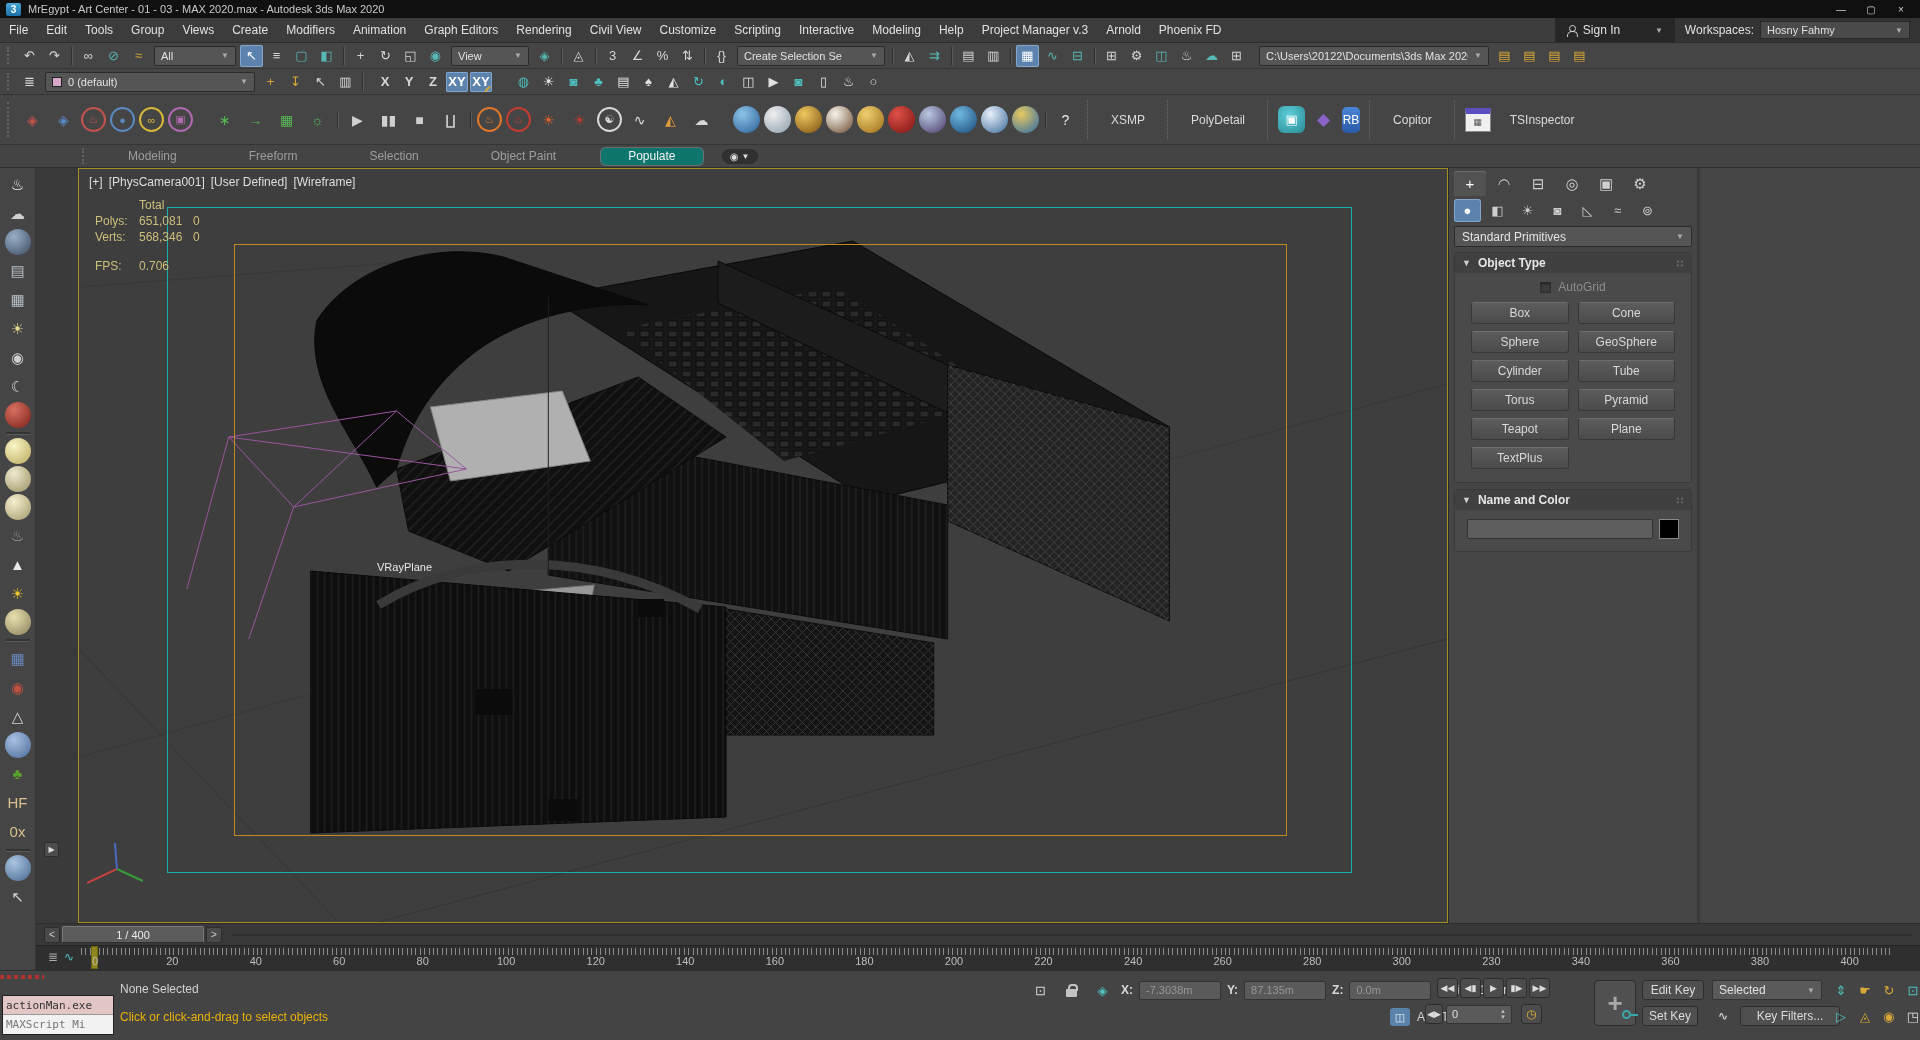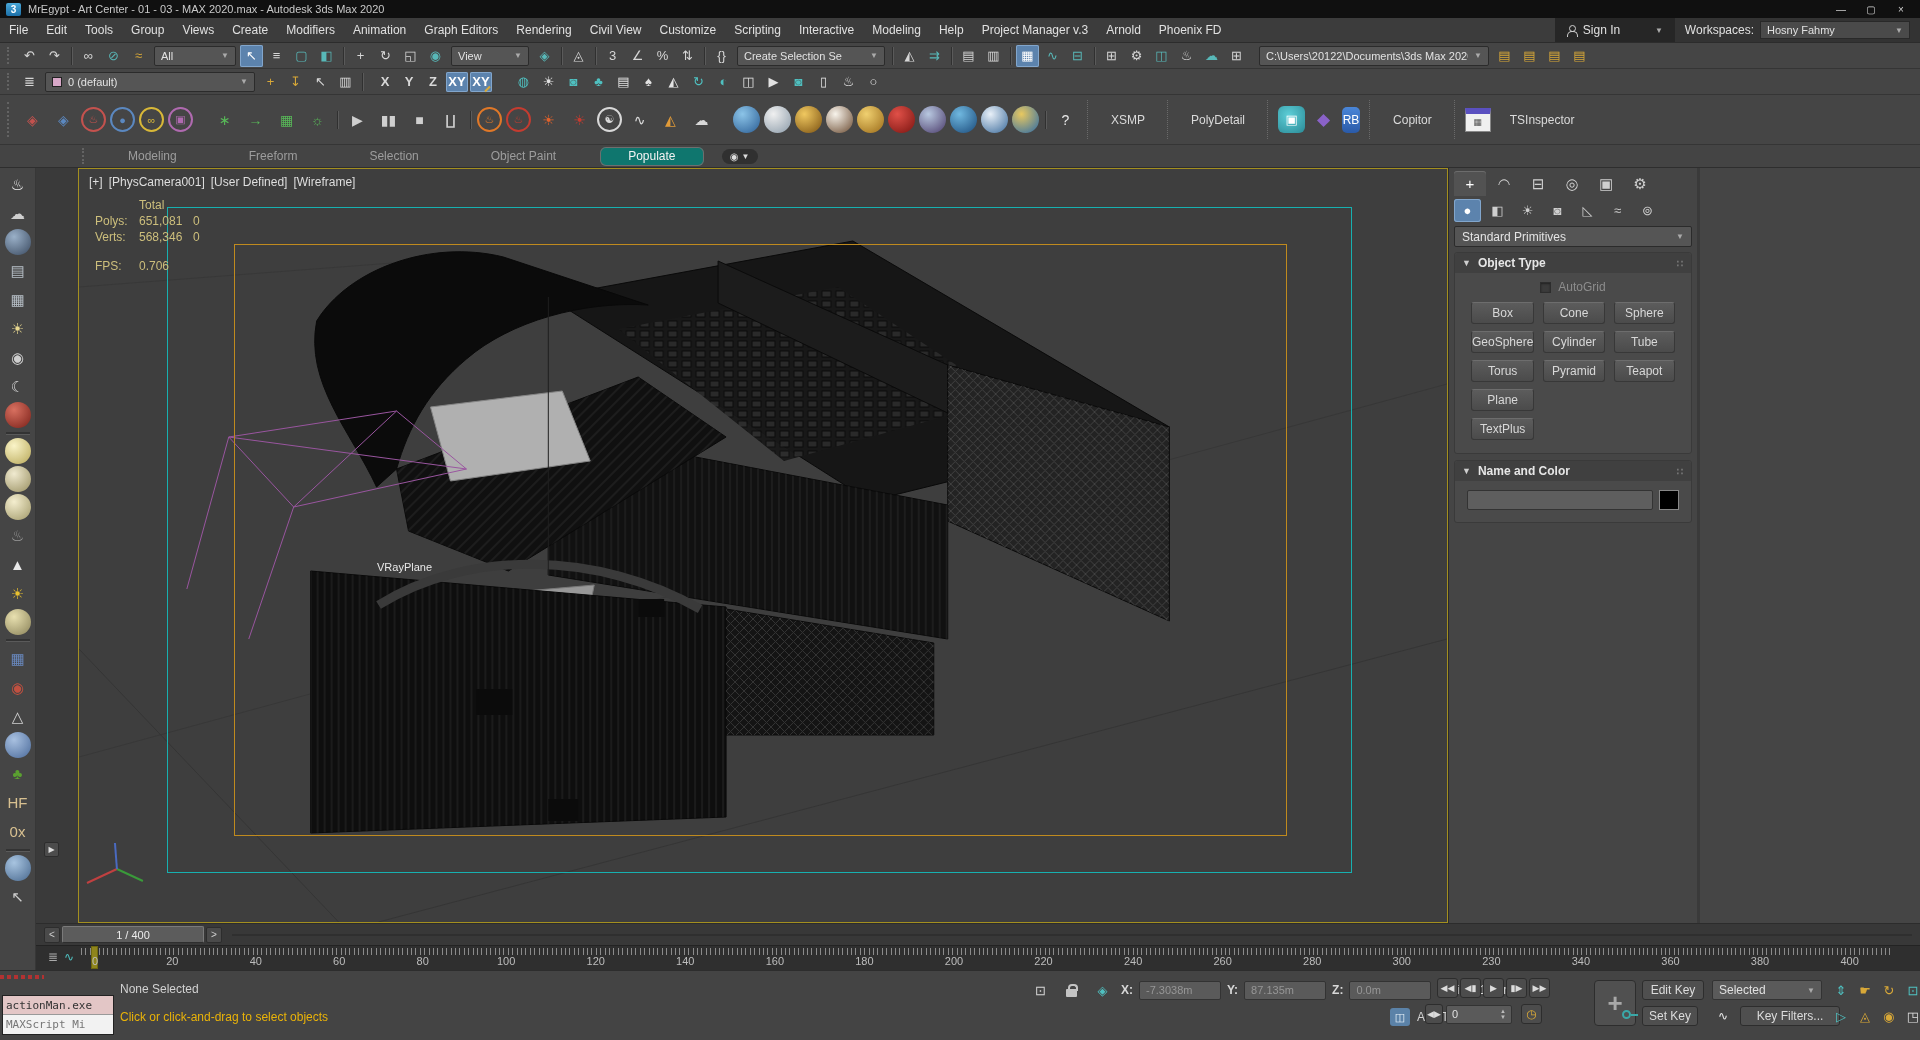--- a/index.html
+++ b/index.html
@@ -86,21 +86,21 @@
   .psubs{display:flex;gap:3px;margin-bottom:4px}
   .psub{width:27px;height:23px;display:flex;align-items:center;justify-content:center;font-size:13px;color:#cfcfcf;border-radius:3px}
   .psub.active{background:#5c83ad;box-shadow:inset 0 0 0 1px #82a6cc;color:#fff}
   .pdrop{width:100%;height:21px;background:#555;border:1px solid #2b2b2b;border-radius:2px;display:flex;align-items:center;padding:0 7px;color:#e4e4e4;font-size:12px;margin-bottom:5px}
   .rollout{background:#4a4a4a;border:1px solid #3a3a3a;border-radius:3px;margin-bottom:6px}
   .rollout-h{height:20px;background:#404040;display:flex;align-items:center;gap:7px;padding:0 7px;font-weight:bold;color:#e6e6e6;border-radius:3px 3px 0 0}
   .roll-arrow{font-size:9px;color:#cfcfcf}
   .grip{margin-left:auto;color:#7c7c7c;font-size:10px;letter-spacing:1px}
   .autogrid{display:flex;align-items:center;justify-content:center;gap:7px;color:#8d8d8d;padding:7px 0 1px}
   .checkbox{width:11px;height:11px;background:#3b3b3b;border:1px solid #2d2d2d;box-shadow:inset 0 1px 2px #222}
-  .obj-grid{display:grid;grid-template-columns:1fr 1fr 1fr;gap:7px 9px;padding:7px 16px 13px}
+  .obj-grid{display:grid;grid-template-columns:1fr 1fr;gap:7px 9px;padding:7px 16px 13px}
   .obj-btn{height:22px;background:linear-gradient(#5c5c5c,#4b4b4b);border:1px solid #383838;border-top-color:#6d6d6d;border-radius:3px;color:#d8d8d8;font-size:12px;font-family:"Liberation Sans",sans-serif}
   .obj-grid .obj-btn:last-child{grid-column:1}
   .nc-body{display:flex;align-items:center;gap:6px;padding:9px 12px 12px}
   .nc-input{flex:1;height:20px;background:#5e5e5e;border:1px solid #333;border-radius:2px}
   .nc-swatch{width:20px;height:20px;background:#000;border:1px solid #888}
   .panel-scroll{position:absolute;left:248px;top:0;bottom:0;width:3px;background:#3a3a3a}
 
   
   .timeslider{flex:0 0 22px;height:22px;background:#383838;border-top:1px solid #2c2c2c;display:flex;align-items:center;padding-left:8px;gap:2px}
   .ts-btn{width:16px;height:16px;background:#4a4a4a;border:1px solid #2d2d2d;border-radius:2px;font-size:10px;color:#cfcfcf;display:flex;align-items:center;justify-content:center}

